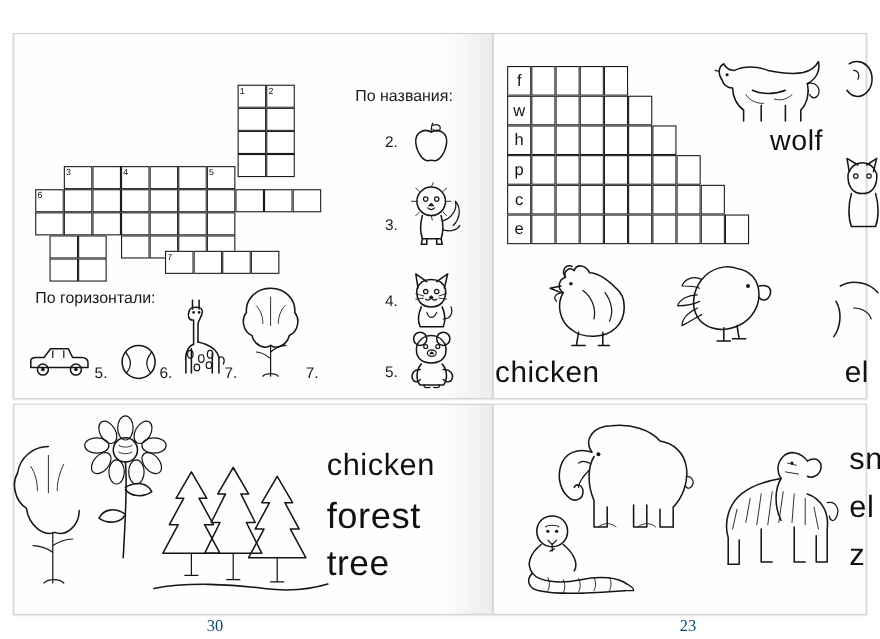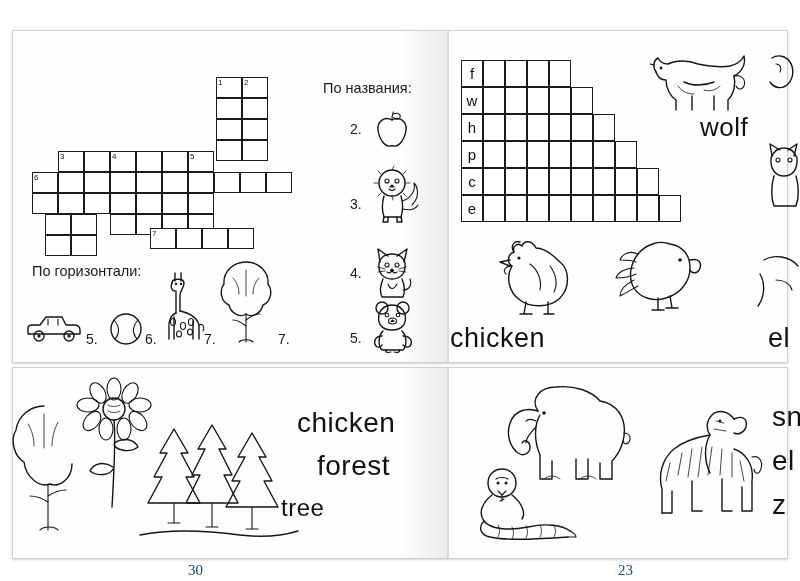--- a/index.html
+++ b/index.html
@@ -504,22 +504,22 @@
       <path class="ln2" d="M72 80 L72 104 M66 104 L78 104"></path>
 
       <path class="ln" d="M112 10 L98 34 L105 34 L92 58 L100 58 L86 84 L138 84 L124 58 L132 58 L119 34 L126 34 Z"></path>
       <path class="ln2" d="M112 84 L112 106 M106 106 L118 106"></path>
 
       <path class="ln" d="M0 112 C30 106 70 108 100 112 C125 115 145 112 158 108"></path>
     </svg>
   </div>
 
   <div class="word" style="left:297px; top:407px; font-size:28px;">chicken</div>
-  <div class="word" style="left:297px; top:450px; font-size:28px;margin-left:20px;">forest</div>
-  <div class="word" style="left:281px; top:494px; font-size:24px;text-align:right;">tree</div>
+  <div class="word" style="left:297px; top:450px; font-size:33px;">forest</div>
+  <div class="word" style="left:297px; top:494px; font-size:32px;text-align:right;">tree</div>
 
   <div class="art" style="left:500px; top:381px;">
     <svg width="130" height="110" viewBox="0 0 130 110">
       <path class="ln" d="M38 30 C30 18 40 6 56 6 C74 4 92 10 100 20 C112 22 122 30 124 44 C126 58 120 72 112 80 L112 98"></path>
       <path class="ln" d="M112 98 L100 98 L100 82"></path>
       <path class="ln" d="M40 34 C34 44 34 60 40 74 L40 98 L52 98 L52 80"></path>
       <path class="ln" d="M76 78 L76 98 L88 98 L88 78"></path>
       <path class="ln" d="M38 30 C26 26 14 30 10 42 C6 54 10 66 18 72 C24 76 30 72 30 66 C30 60 24 58 22 62"></path>
       <path class="ln2" d="M36 46 C30 52 26 58 26 62"></path>
       <circle class="fillk" cx="44" cy="32" r="1.8"></circle>

